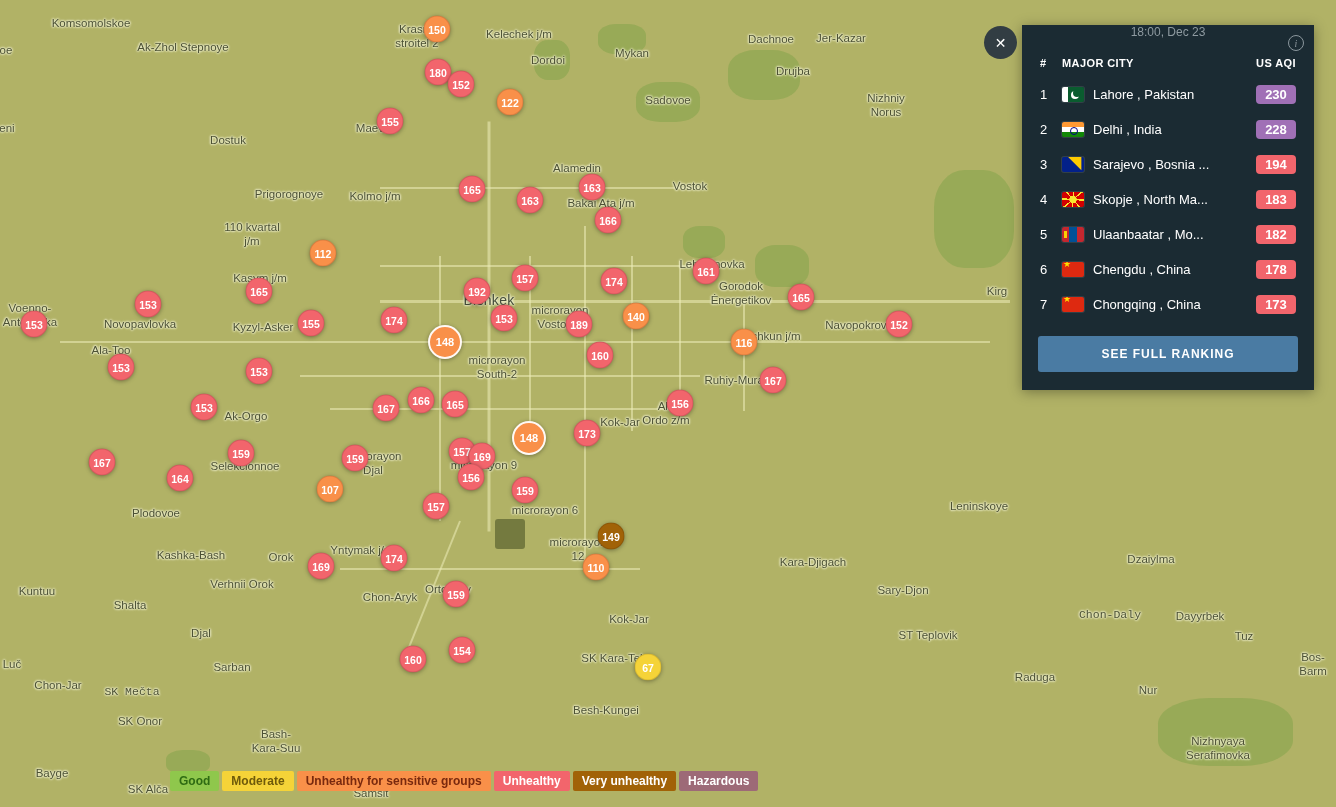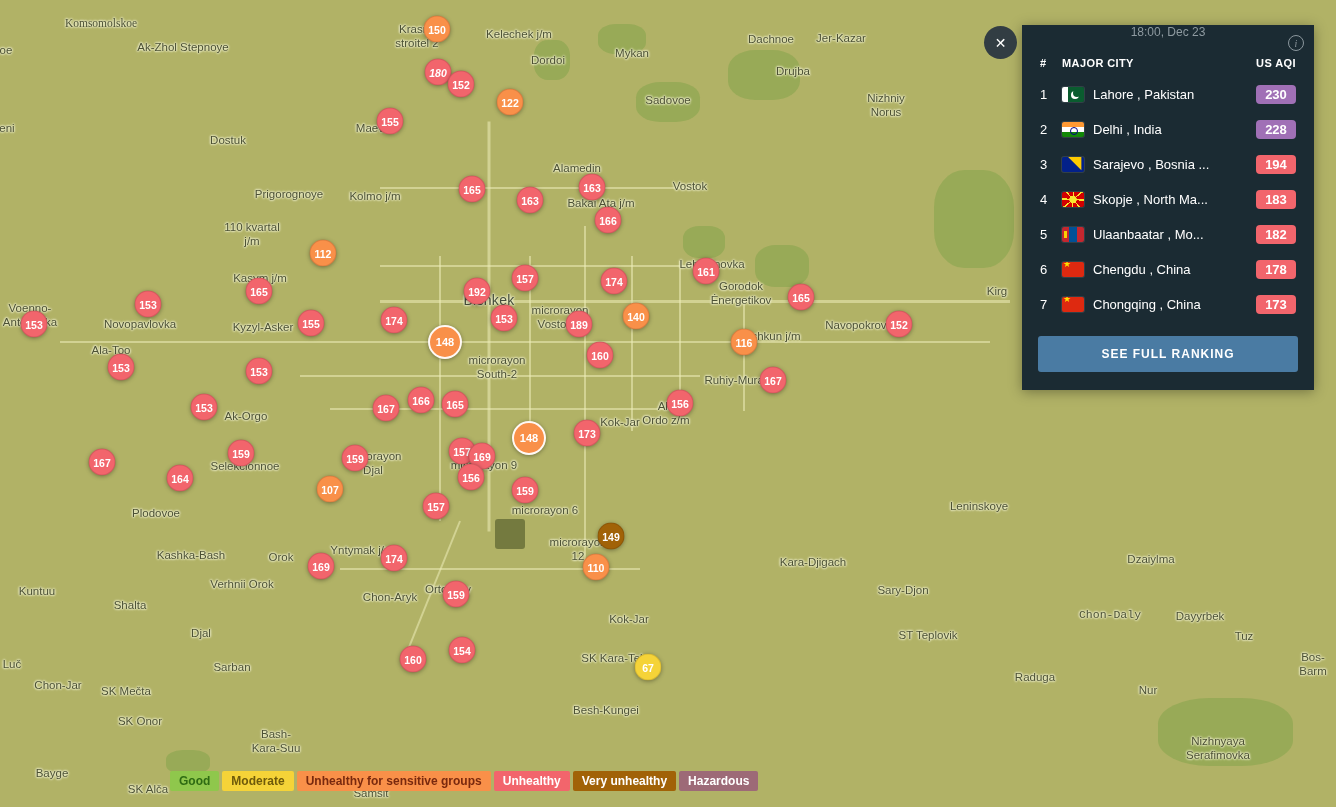--- a/index.html
+++ b/index.html
@@ -111,21 +111,21 @@
     <div class="road" style="left: 489px; top: 120px; width: 410px; height: 3px; transform: rotate(90deg);"></div>
     <div class="road" style="left: 530px; top: 255px; width: 185px; height: 2px; transform: rotate(90deg);"></div>
     <div class="road" style="left: 585px; top: 225px; width: 345px; height: 2px; transform: rotate(90deg);"></div>
     <div class="road" style="left: 632px; top: 255px; width: 175px; height: 2px; transform: rotate(90deg);"></div>
     <div class="road" style="left: 440px; top: 255px; width: 265px; height: 2px; transform: rotate(90deg);"></div>
     <div class="road" style="left: 680px; top: 260px; width: 150px; height: 2px; transform: rotate(90deg);"></div>
     <div class="road" style="left: 744px; top: 300px; width: 110px; height: 2px; transform: rotate(90deg);"></div>
     <div class="road" style="left: 340px; top: 568px; width: 300px; height: 2px; transform: rotate(0deg);"></div>
     <div class="road" style="left: 380px; top: 187px; width: 320px; height: 2px; transform: rotate(0deg);"></div>
     <div class="road" style="left: 460px; top: 520px; width: 150px; height: 2px; transform: rotate(112deg);"></div>
-    <div class="maplabel" style="left: 101px; top: 24px; font-family: Liberation Serif, serif;">Komsomolskoe</div>
+    <div class="maplabel" style="left: 91px; top: 24px;">Komsomolskoe</div>
     <div class="maplabel" style="left: 6px; top: 51px;">oe</div>
     <div class="maplabel" style="left: 183px; top: 48px;">Ak-Zhol Stepnoye</div>
     <div class="maplabel" style="left: 417px; top: 37px;">Krasny
 stroitel 2</div>
     <div class="maplabel" style="left: 519px; top: 35px;">Kelechek j/m</div>
     <div class="maplabel" style="left: 548px; top: 61px;">Dordoi</div>
     <div class="maplabel" style="left: 632px; top: 54px;">Mykan</div>
     <div class="maplabel" style="left: 771px; top: 40px;">Dachnoe</div>
     <div class="maplabel" style="left: 841px; top: 39px;">Jer-Kazar</div>
     <div class="maplabel" style="left: 793px; top: 72px;">Drujba</div>
@@ -186,36 +186,36 @@
     <div class="maplabel" style="left: 448px; top: 590px;">Orto-Say</div>
     <div class="maplabel" style="left: 1110px; top: 615px; font-family: Liberation Mono, monospace;">Chon-Daly</div>
     <div class="maplabel" style="left: 1200px; top: 617px;">Dayyrbek</div>
     <div class="maplabel" style="left: 1244px; top: 637px;">Tuz</div>
     <div class="maplabel" style="left: 629px; top: 620px;">Kok-Jar</div>
     <div class="maplabel" style="left: 928px; top: 636px;">ST Teplovik</div>
     <div class="maplabel" style="left: 201px; top: 634px;">Djal</div>
     <div class="maplabel" style="left: 232px; top: 668px;">Sarban</div>
     <div class="maplabel" style="left: 12px; top: 665px;">Luč</div>
     <div class="maplabel" style="left: 58px; top: 686px;">Chon-Jar</div>
-    <div class="maplabel" style="left: 126px; top: 692px;">SK Mečta</div>
+    <div class="maplabel" style="left: 132px; top: 692px; font-family: Liberation Mono, monospace;">SK Mečta</div>
     <div class="maplabel" style="left: 612px; top: 659px;">SK Kara-Tel</div>
     <div class="maplabel" style="left: 1035px; top: 678px;">Raduga</div>
     <div class="maplabel" style="left: 1148px; top: 691px;">Nur</div>
     <div class="maplabel" style="left: 1313px; top: 665px;">Bos-Barm</div>
     <div class="maplabel" style="left: 140px; top: 722px;">SK Onor</div>
     <div class="maplabel" style="left: 606px; top: 711px;">Besh-Kungei</div>
     <div class="maplabel" style="left: 276px; top: 742px;">Bash-
 Kara-Suu</div>
     <div class="maplabel" style="left: 1218px; top: 749px;">Nizhnyaya
 Serafimovka</div>
     <div class="maplabel" style="left: 52px; top: 774px;">Bayge</div>
     <div class="maplabel" style="left: 148px; top: 790px;">SK Alča</div>
     <div class="maplabel" style="left: 371px; top: 794px;">Samsit</div>
     <div class="marker" style="left: 437px; top: 29px; background: rgb(249, 144, 73);">150</div>
-    <div class="marker" style="left: 438px; top: 72px; background: rgb(242, 101, 108); font-style: italic;">180</div>
+    <div class="marker" style="left: 438px; top: 72px; background: rgb(242, 101, 108);">180</div>
     <div class="marker" style="left: 461px; top: 84px; background: rgb(242, 101, 108);">152</div>
     <div class="marker" style="left: 510px; top: 102px; background: rgb(249, 144, 73);">122</div>
     <div class="marker" style="left: 390px; top: 121px; background: rgb(242, 101, 108);">155</div>
     <div class="marker" style="left: 472px; top: 189px; background: rgb(242, 101, 108);">165</div>
     <div class="marker" style="left: 530px; top: 200px; background: rgb(242, 101, 108);">163</div>
     <div class="marker" style="left: 592px; top: 187px; background: rgb(242, 101, 108);">163</div>
     <div class="marker" style="left: 608px; top: 220px; background: rgb(242, 101, 108);">166</div>
     <div class="marker" style="left: 323px; top: 253px; background: rgb(249, 144, 73);">112</div>
     <div class="marker" style="left: 259px; top: 291px; background: rgb(242, 101, 108);">165</div>
     <div class="marker" style="left: 477px; top: 291px; background: rgb(242, 101, 108);">192</div>

